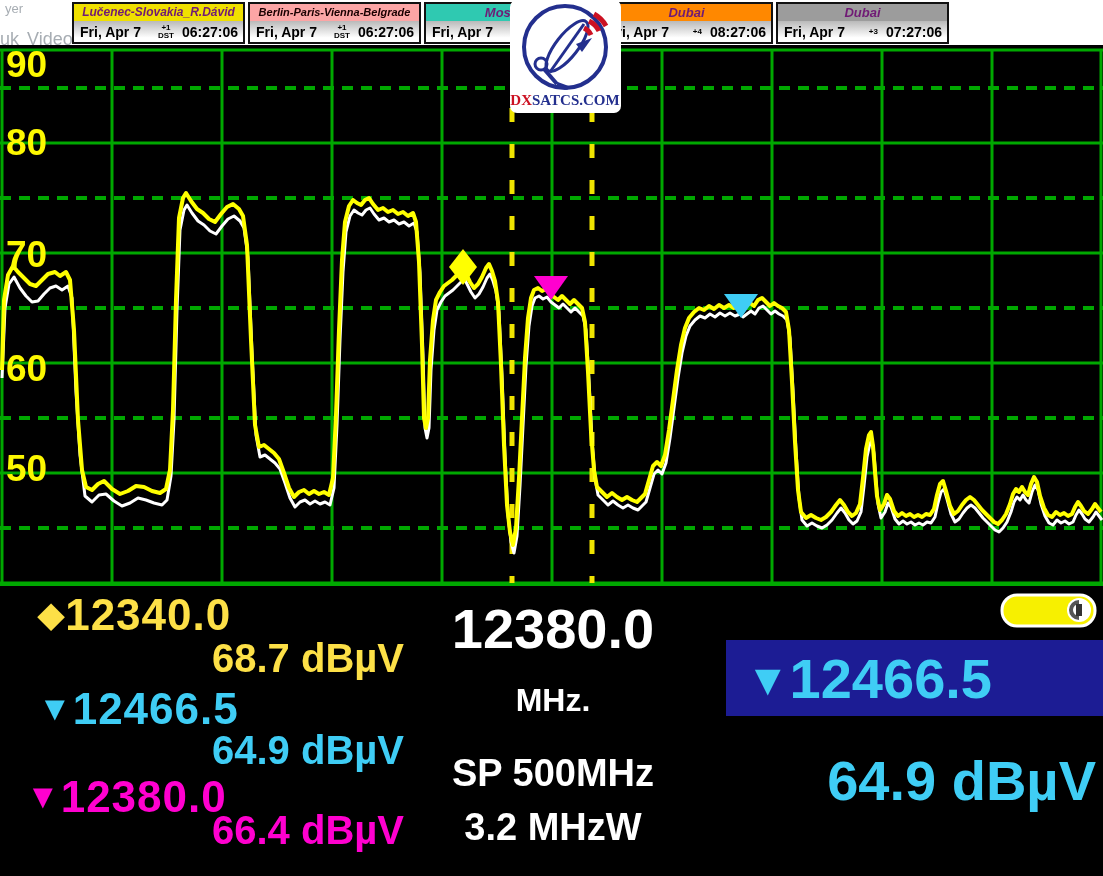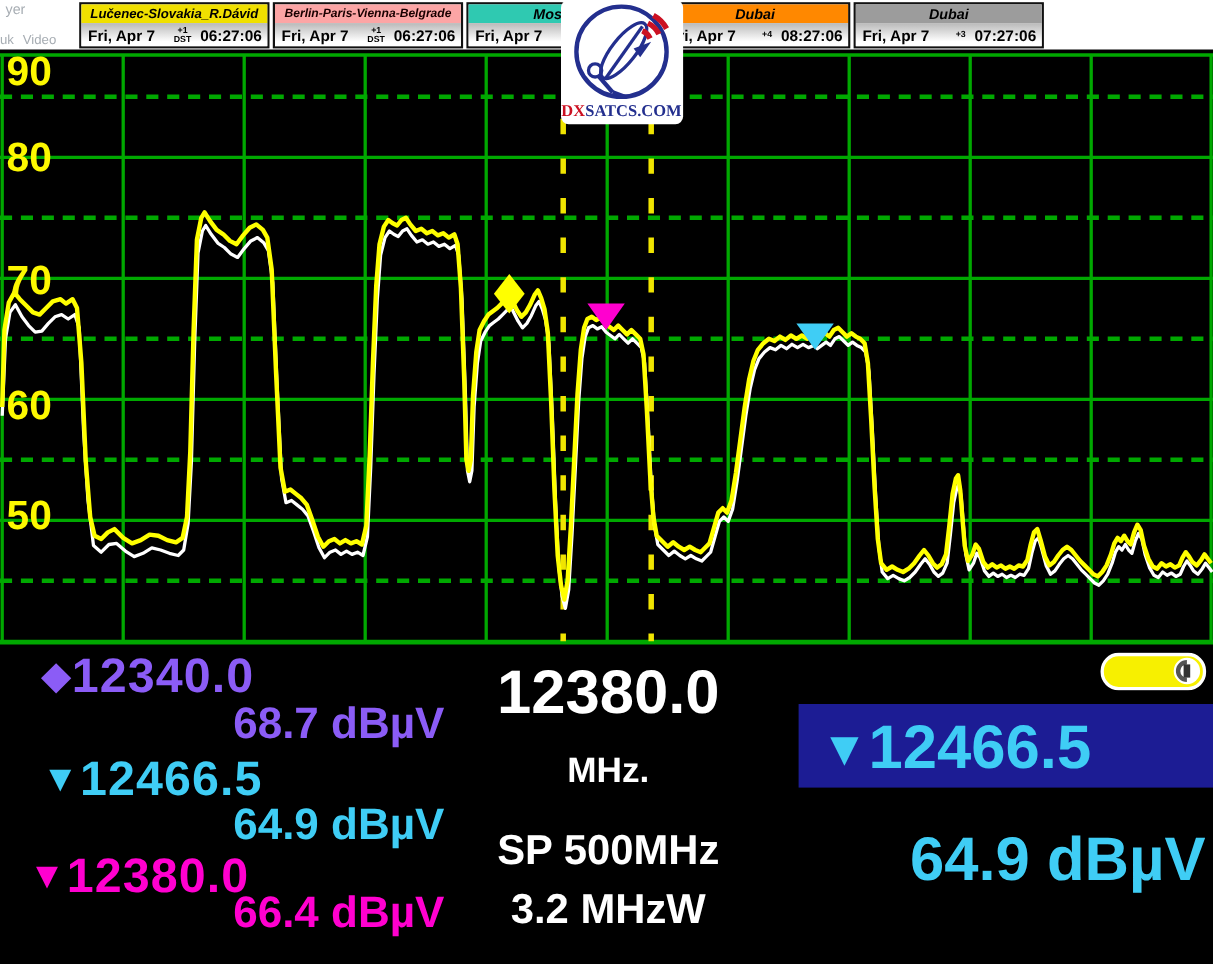--- a/index.html
+++ b/index.html
@@ -1,44 +1,44 @@
 <!DOCTYPE html>
 <html><head>
 <meta charset="utf-8">
 <style>
   html,body{margin:0;padding:0;}
   body{width:1103px;height:876px;background:#000;overflow:hidden;position:relative;
        font-family:"Liberation Sans",sans-serif;}
   
   .topstrip{position:absolute;left:0;top:0;width:1103px;height:45px;background:#fff;}
   .menu-partial{position:absolute;left:5px;top:1px;color:#a7adb3;font-size:13px;}
-  .menu-row{position:absolute;left:0;top:29px;color:#a7adb3;font-size:12px;display:flex;gap:8px;}
+  .menu-row{position:absolute;left:0;top:29px;color:#a7adb3;font-size:18px;display:flex;gap:8px;}
   .menu-row span{cursor:default;}
   
   .clocks{position:absolute;left:72px;top:2px;display:flex;gap:3px;}
   .clock{width:169px;border:2px solid #111;background:#fff;}
   .clock-title{height:17px;line-height:17px;text-align:center;font-size:13px;
-               font-weight:bold;font-style:italic;color:#000000;overflow:hidden;white-space:nowrap;}
+               font-weight:bold;font-style:italic;color:#701a75;overflow:hidden;white-space:nowrap;}
   .clock-time{height:21px;background:linear-gradient(180deg,#b9b9b9,#ffffff 80%);
               display:flex;align-items:center;font-size:14px;font-weight:bold;color:#000;}
   .clock-date{margin-left:6px;white-space:nowrap;}
   .clock-off{margin-left:auto;display:flex;flex-direction:column;align-items:center;
              font-size:8px;line-height:8px;font-weight:bold;}
   .clock-hms{margin-left:8px;margin-right:5px;white-space:nowrap;}
   
   .logo{position:absolute;left:510px;top:0;width:111px;height:113px;background:#fff;
         border-radius:7px;z-index:30;}
   
   #plot{position:absolute;left:0;top:45px;z-index:5;}
   
   .ro{position:absolute;font-weight:bold;white-space:nowrap;z-index:10;}
   .mkfreq{font-size:44px;letter-spacing:1px;}
   .mkfreq .glyph{font-size:34px;vertical-align:4px;}
   .mklevel{font-size:40px;}
-  .c-yellow{color:#8b5cf6;}
+  .c-yellow{color:#fde047;}
   .c-cyan{color:#3fcdf5;}
   .c-magenta{color:#ff00cf;}
   .c-white{color:#fff;}
   .centercol{left:403px;width:300px;text-align:center;}
   .bigfreq{font-size:56px;}
   .bluebox{position:absolute;left:726px;top:640px;width:377px;height:76px;background:#1c1c94;
            z-index:9;display:flex;align-items:center;}
   .bluebox .txt{font-size:56px;font-weight:bold;color:#3fcdf5;margin-left:20px;white-space:nowrap;}
   .bluebox .txt .glyph{font-size:44px;vertical-align:3px;}
   .biglevel{left:726px;width:370px;text-align:right;font-size:56px;}

